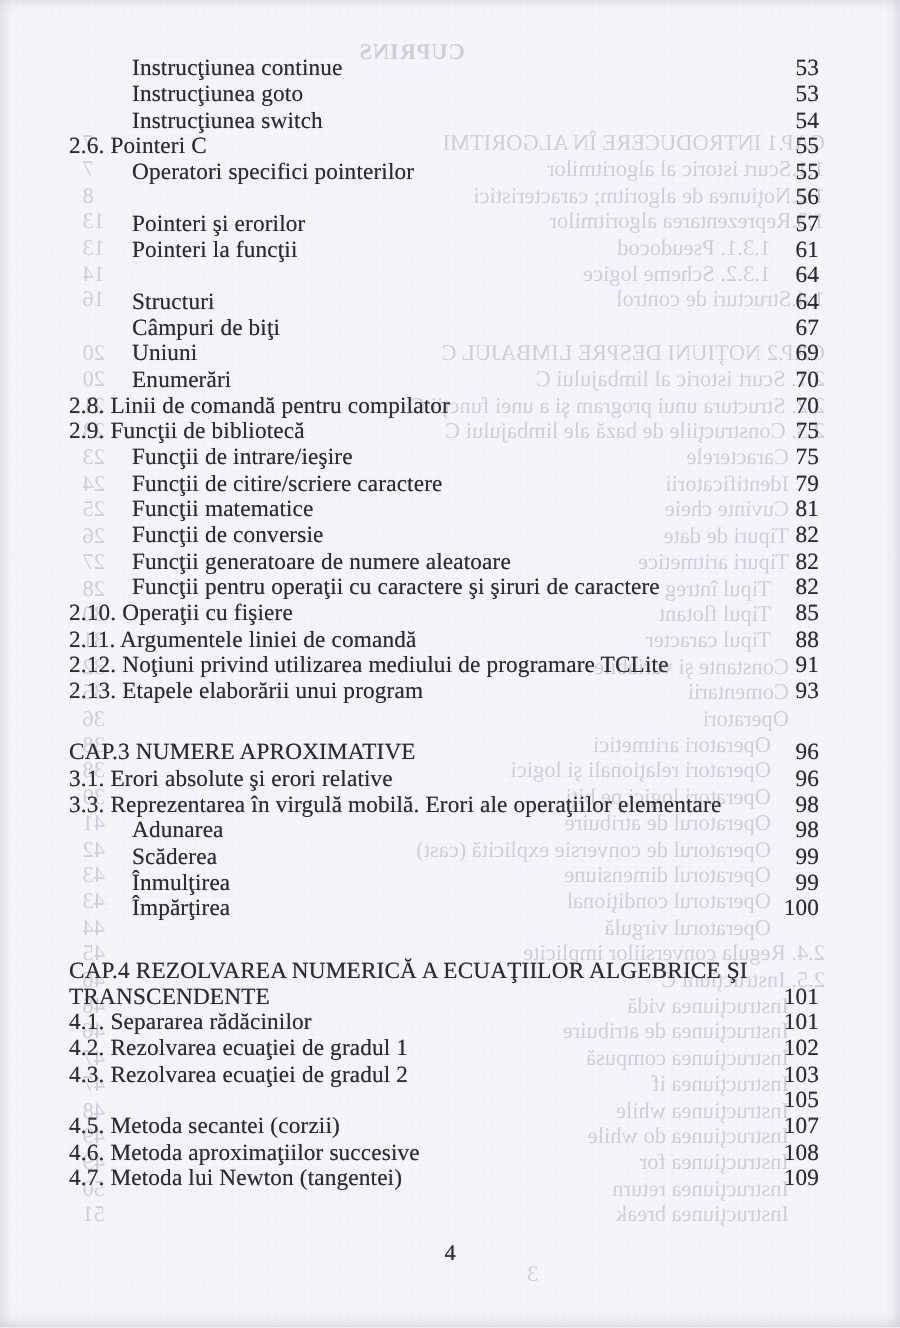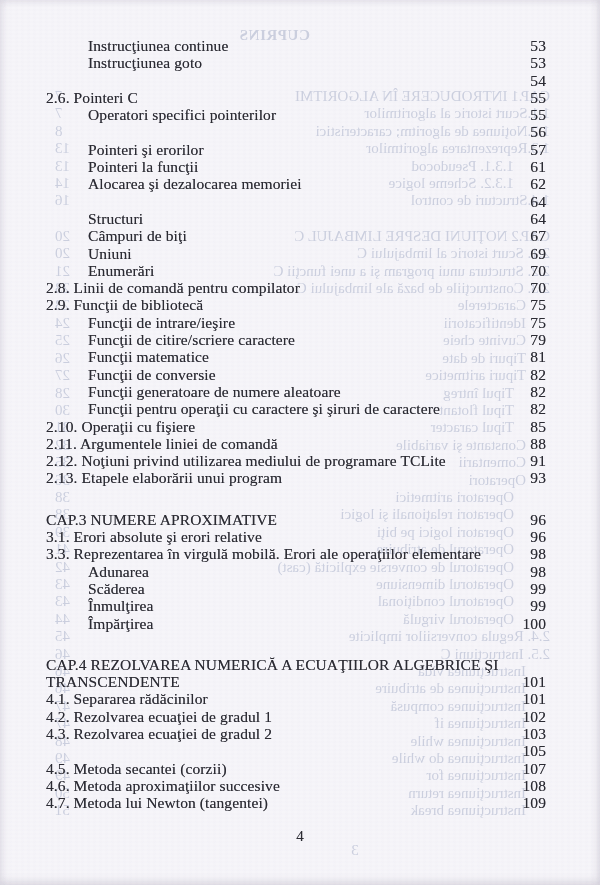--- a/index.html
+++ b/index.html
@@ -295,20 +295,21 @@
         <span class="toc-label">Instrucţiunea continue</span>
         <span class="toc-page">53</span>
       </div>
 
       <div class="toc-row l1">
         <span class="toc-label">Instrucţiunea goto</span>
         <span class="toc-page">53</span>
       </div>
 
       <div class="toc-row l1">
+        <span class="toc-label">Instrucţiunea switch</span>
         <span class="toc-page">54</span>
       </div>
 
       <div class="toc-row">
         <span class="toc-label">2.6. Pointeri C</span>
         <span class="toc-page">55</span>
       </div>
 
       <div class="toc-row l1">
         <span class="toc-label">Operatori specifici pointerilor</span>
@@ -322,24 +323,20 @@
       <div class="toc-row l1">
         <span class="toc-label">Pointeri şi erorilor</span>
         <span class="toc-page">57</span>
       </div>
 
       <div class="toc-row l1">
         <span class="toc-label">Pointeri la funcţii</span>
         <span class="toc-page">61</span>
       </div>
 
-      <div class="toc-row l1">
-        <span class="toc-label">Alocarea şi dezalocarea memoriei</span>
-        <span class="toc-page">62</span>
-      </div>
 
       <div class="toc-row">
         <span class="toc-page">64</span>
       </div>
 
       <div class="toc-row l1">
         <span class="toc-label">Structuri</span>
         <span class="toc-page">64</span>
       </div>
 

